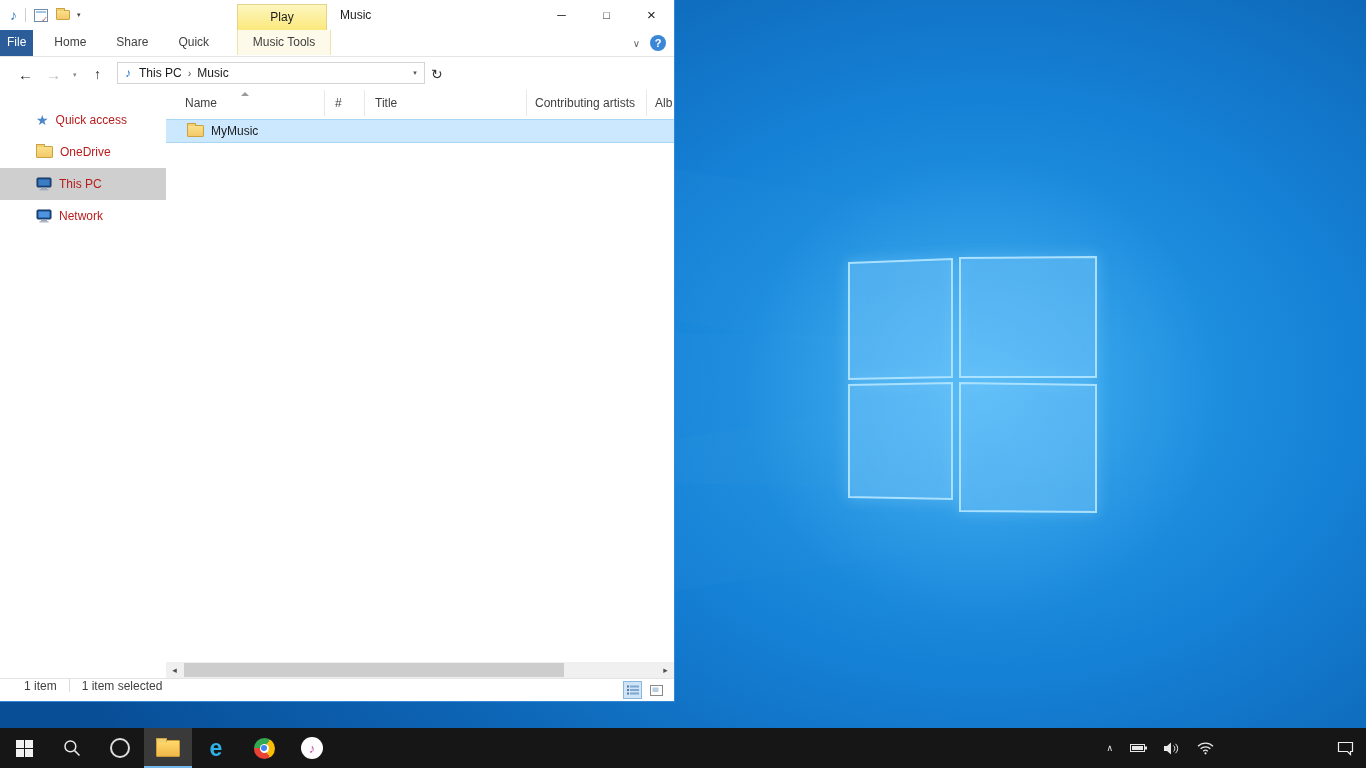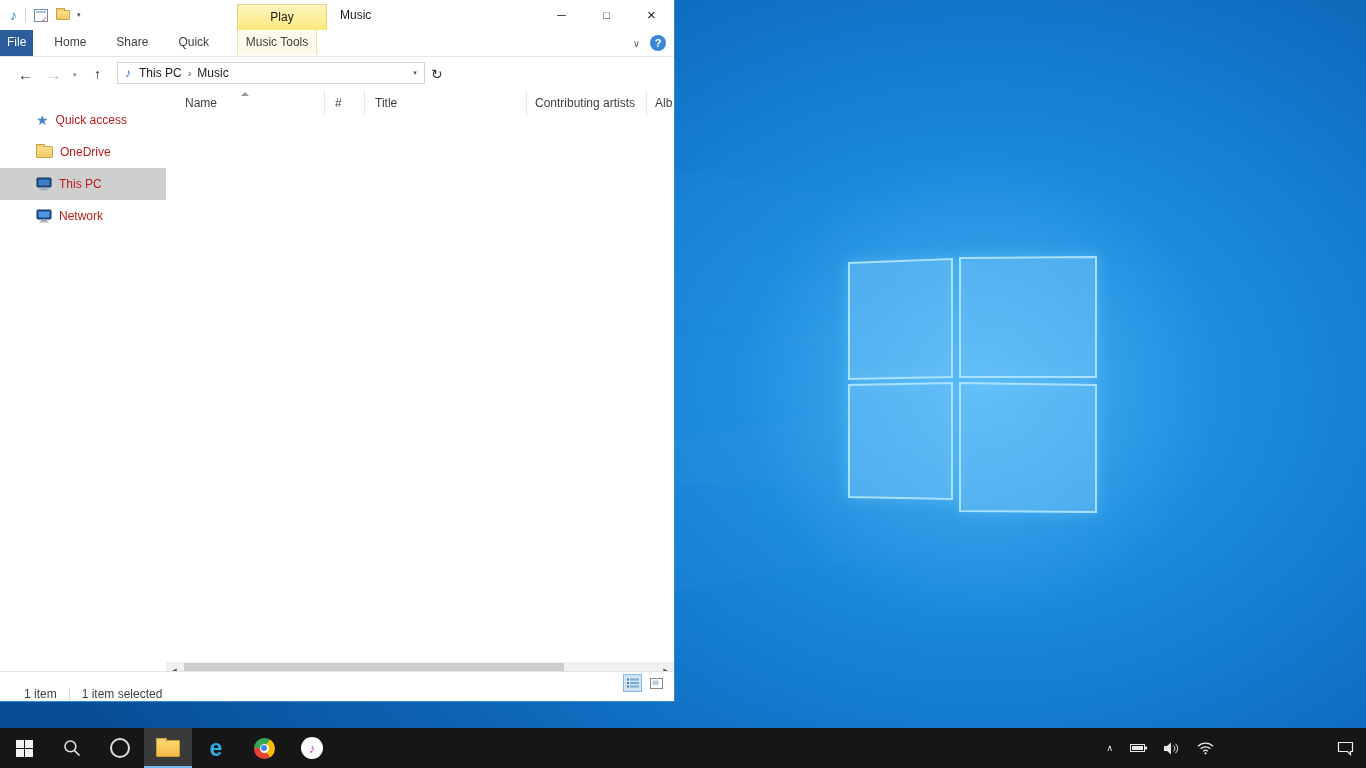--- a/index.html
+++ b/index.html
@@ -40,21 +40,21 @@
     text-align:center;line-height:25px;color:#1b1b1b;}
   .window-title{position:absolute;left:340px;top:0;line-height:30px;}
   .caption{position:absolute;right:0;top:0;display:flex;}
   .cap-btn{width:45px;height:30px;text-align:center;line-height:30px;font-size:12px;color:#1b1b1b;}
   .cap-btn.max{font-size:11px;}
   .cap-btn.close{font-size:15px;}
   
   .tabrow{position:relative;height:26px;display:flex;align-items:stretch;border-bottom:1px solid #e6e6e6;}
   .tab{padding:0 15px;line-height:25px;color:#3f3f3f;}
   .tab.file{background:#2b5d9b;color:#fff;padding:0 7px;margin-right:6px;}
-  .tab.contextual{position:absolute;left:237px;width:80px;padding:0;text-align:center;background:#fdfae9;
+  .tab.contextual{position:absolute;left:237px;width:94px;padding:0;text-align:center;background:#fdfae9;
     border-left:1px solid #eee3a9;border-right:1px solid #eee3a9;box-sizing:border-box;}
   .ribbon-right{position:absolute;right:8px;top:0;height:26px;display:flex;align-items:center;gap:10px;}
   .collapse-chevron{color:#666;font-size:10px;}
   .help-btn{width:16px;height:16px;border-radius:50%;background:#3a87d8;color:#fff;text-align:center;
     line-height:16px;font-size:11px;font-weight:bold;}
   
   .toolbar{position:relative;height:34px;}
   .nav-glyph{position:absolute;top:50%;transform:translateY(-50%);line-height:1;}
   .back{left:18px;color:#2a2a2a;font-size:15px;}
   .fwd{left:46px;color:#bcbcbc;font-size:15px;}
@@ -91,22 +91,22 @@
   .sort-caret{position:absolute;top:2px;left:50%;margin-left:-4px;width:0;height:0;
     border-left:4px solid transparent;border-right:4px solid transparent;border-bottom:4px solid #9a9a9a;}
   .file-row{margin-top:3px;height:22px;background:#cce8ff;border-top:1px solid #a9d6f5;border-bottom:1px solid #a9d6f5;
     display:flex;align-items:center;padding-left:21px;gap:7px;}
   .hscroll{position:absolute;bottom:0;left:0;right:0;height:16px;background:#f0f0f0;}
   .scroll-arrow{position:absolute;top:0;width:17px;height:16px;text-align:center;line-height:16px;color:#505050;font-size:9px;}
   .scroll-arrow.left{left:0;}
   .scroll-arrow.right{right:0;}
   .scroll-thumb{position:absolute;left:18px;width:380px;top:1px;bottom:1px;background:#cdcdcd;}
   
-  .statusbar{position:absolute;left:0;bottom:0;width:100%;height:30px;box-sizing:border-box;
-    border-top:1px solid #e3e3e3;display:flex;align-items:flex-end;color:#3f3f3f;background:#fff;}
+  .statusbar{position:absolute;left:0;bottom:0;width:100%;height:23px;box-sizing:border-box;
+    border-top:1px solid #e3e3e3;display:flex;align-items:flex-start;color:#3f3f3f;background:#fff;}
   .status-count{margin-left:24px;}
   .status-div{width:1px;height:13px;background:#dcdcdc;margin:0 12px;}
   .view-toggles{position:absolute;right:8px;top:2px;display:flex;gap:5px;}
   .vt{width:19px;height:18px;display:flex;align-items:center;justify-content:center;box-sizing:border-box;}
   .vt.active{background:#cfe4f7;border:1px solid #88b7e0;}
   
   .taskbar{position:absolute;left:0;bottom:0;width:100%;height:40px;background:#161616;z-index:10;display:flex;}
   .tb-btn{width:48px;height:40px;display:flex;align-items:center;justify-content:center;}
   .tb-btn.active{background:#3a3a3a;box-shadow:inset 0 -2px 0 #76b9ed;}
   .start-grid{width:17px;height:17px;display:grid;grid-template-columns:8px 8px;grid-template-rows:8px 8px;gap:1px;}
@@ -231,20 +231,24 @@
           <span>Title</span>
         </div>
         <div class="hcol col-artists">
           <span>Contributing artists</span>
         </div>
         <div class="hcol col-album">
           <span>Alb</span>
         </div>
       </div>
 
+      <div class="file-row">
+        <span class="folder"></span>
+        <span>MyMusic</span>
+      </div>
 
       <div class="hscroll">
         <span class="scroll-arrow left">◂</span>
         <div class="scroll-thumb"></div>
         <span class="scroll-arrow right">▸</span>
       </div>
     </div>
   </div>
 
   <div class="statusbar">

